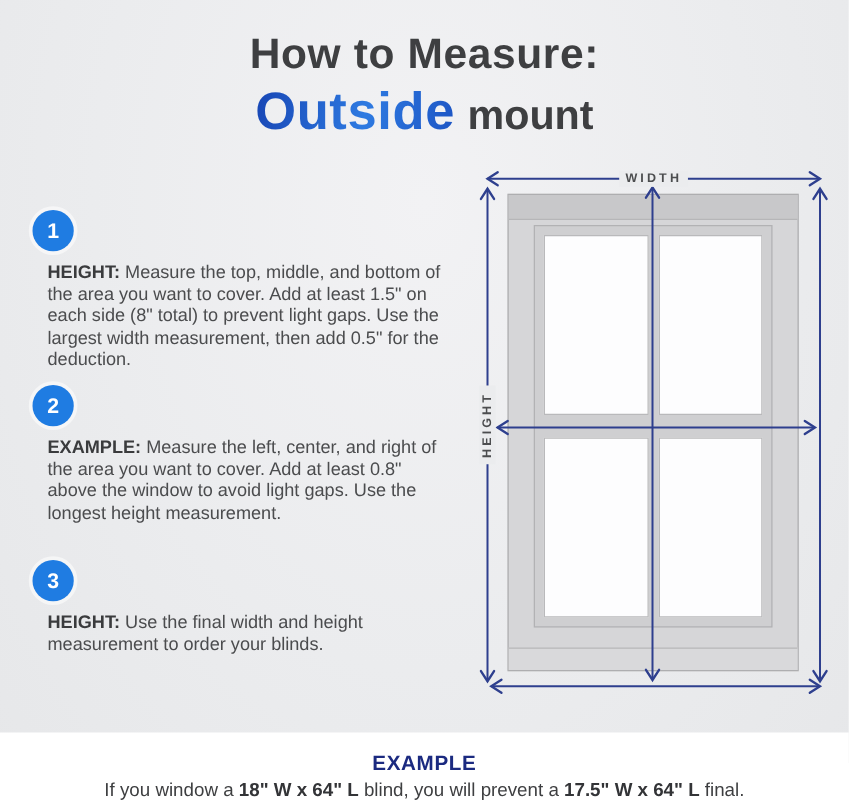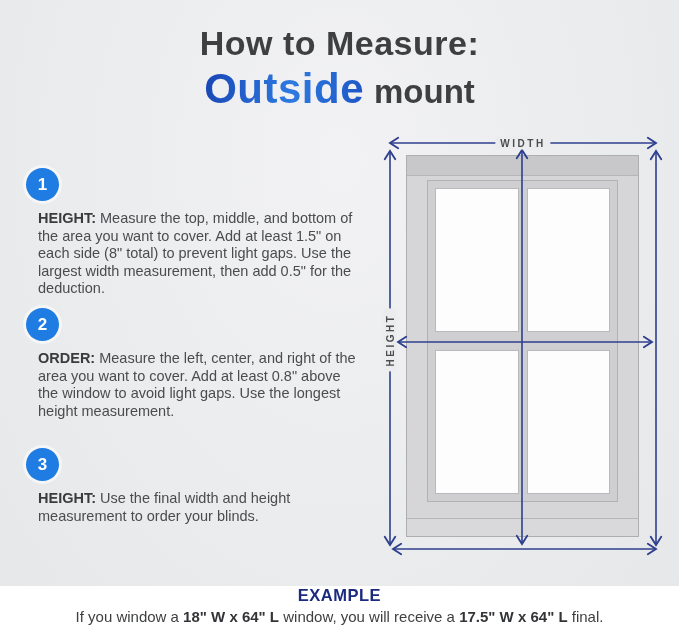--- a/index.html
+++ b/index.html
@@ -83,21 +83,21 @@
     font-size: 10px; font-weight: 700; letter-spacing: 2.5px;
     color: #4c4d4f; background: #ebecee; padding: 1px 5px;
     white-space: nowrap;
   }
   .dim-label.width { left: 143px; top: 8px; transform: translate(-50%, -50%); }
   .dim-label.height { left: 10px; top: 205px; transform: translate(-50%, -50%) rotate(-90deg); }
 
   
   .example {
     position: absolute; left: 0; bottom: 0; width: 100%; height: 58px;
-    background: #ffffff; text-align: center; padding-top: 0;
+    background: #ffffff; text-align: center; padding-top: 16px;
   }
   .example-heading {
     font-size: 16.5px; font-weight: 800; letter-spacing: 0.5px;
     color: var(--example_navy, #1b2a80);
   }
   .example-line { margin-top: 3px; font-size: 15px; color: #3e3f41; }
   .example-line b { font-weight: 700; color: #333437; }
 </style>
 </head>
 <body>
@@ -113,21 +113,21 @@
 
   <div class="steps">
 
     <div class="step step-1">
       <div class="step-badge">1</div>
       <div class="step-text"><span class="step-label">HEIGHT:</span><span> Measure the top, middle, and bottom of the area you want to cover. Add at least 1.5" on each side (8" total) to prevent light gaps. Use the largest width measurement, then add 0.5" for the deduction.</span></div>
     </div>
 
     <div class="step step-2">
       <div class="step-badge">2</div>
-      <div class="step-text"><span class="step-label">ORDER:</span><span> Measure the left, center, and right of the area you want to cover. Add at least 0.8" above the window to avoid light gaps. Use the longest height measurement.</span></div>
+      <div class="step-text"><span class="step-label">EXAMPLE:</span><span> Measure the left, center, and right of the area you want to cover. Add at least 0.8" above the window to avoid light gaps. Use the longest height measurement.</span></div>
     </div>
 
     <div class="step step-3">
       <div class="step-badge">3</div>
       <div class="step-text"><span class="step-label">HEIGHT:</span><span> Use the final width and height measurement to order your blinds.</span></div>
     </div>
 
   </div>
 
   <div class="diagram">
@@ -167,16 +167,16 @@
 
       <line class="aline" x1="13" y1="414" x2="276" y2="414" marker-start="url(#ahS)" marker-end="url(#ahE)"></line>
     </svg>
 
     <div class="dim-label width">WIDTH</div>
     <div class="dim-label height">HEIGHT</div>
   </div>
 
   <div class="example">
     <div class="example-heading">EXAMPLE</div>
-    <div class="example-line"><span>If you window a </span><b>18" W x 64" L</b><span> window, you will receive a </span><b>17.5" W x 64" L</b><span> final.</span></div>
+    <div class="example-line"><span>If you window a </span><b>18" W x 64" L</b><span> blind, you will prevent a </span><b>17.5" W x 64" L</b><span> final.</span></div>
   </div>
 
 </div>
 
 </body></html>

